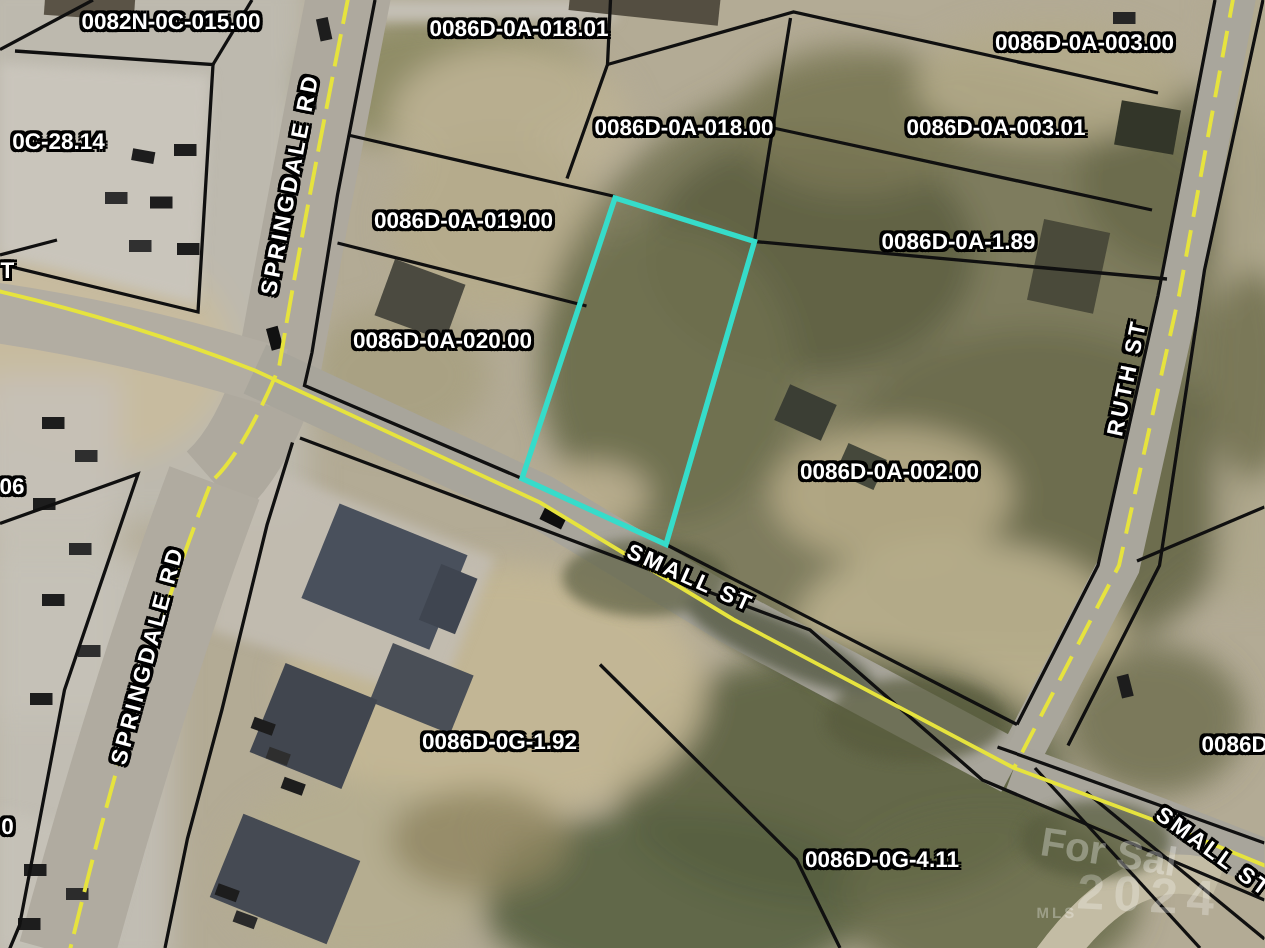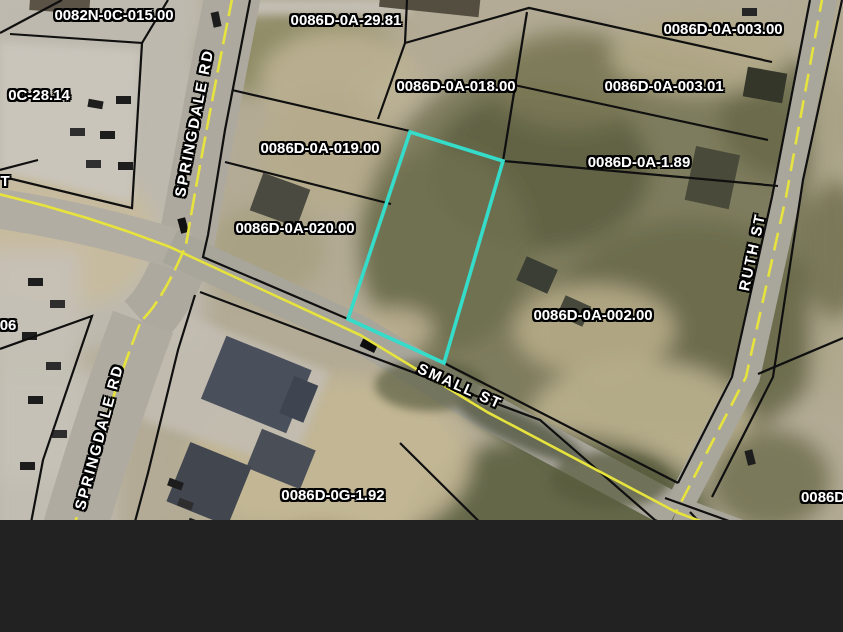--- a/index.html
+++ b/index.html
@@ -1,17 +1,17 @@
 <!DOCTYPE html>
 <html><head>
 <meta charset="utf-8">
 <style>
   html,body{margin:0;padding:0;background:#222;}
   .map-frame{
-    position:relative;width:843px;height:520px;overflow:hidden;
+    position:relative;width:843px;height:632px;overflow:hidden;
     background:#b3ab95;font-family:"Liberation Sans",sans-serif;
   }
   .map-frame svg{position:absolute;left:0;top:0;}
   .pl,.sl{
     position:absolute;color:#fff;
     font:bold 15px/1.05 "Liberation Sans",sans-serif;
     white-space:nowrap;z-index:5;
     text-shadow:
       -2px -2px 0 #000, 0 -2px 0 #000, 2px -2px 0 #000,
       -2px  0   0 #000, 2px  0   0 #000,
@@ -170,26 +170,26 @@
     <g stroke="#e6e33e" stroke-width="2.6" fill="none">
       <path d="M233,-6 Q200,160 186,245 Q162,302 141,321 Q92,445 46,636" stroke-dasharray="22 7"></path>
       <path d="M-6,193 Q85,214 170,247 L360,335 L489,413 L676,512 L770,547 L848,579"></path>
       <path d="M823,-6 L786,197 L746,377 L676,512" stroke-dasharray="18 9"></path>
     </g>
 
     <polygon points="410,132 503,161 444,363 348,319" fill="none" stroke="#36dcca" stroke-width="3.6"></polygon>
   </svg>
 
   <div class="pl ctr" style="left:114px;top:15px">0082N-0C-015.00</div>
-  <div class="pl ctr" style="left:346px;top:20px">0086D-0A-29.81</div>
+  <div class="pl ctr" style="left:346px;top:20px">0086D-0A-018.01</div>
   <div class="pl ctr" style="left:723px;top:29px">0086D-0A-003.00</div>
   <div class="pl ctr" style="left:456px;top:86px">0086D-0A-018.00</div>
   <div class="pl ctr" style="left:664px;top:86px">0086D-0A-003.01</div>
   <div class="pl ctr" style="left:39px;top:95px">0C-28.14</div>
-  <div class="pl ctr" style="left:320px;top:148px">0086D-0A-019.00</div>
+  <div class="pl ctr" style="left:309px;top:148px">0086D-0A-019.00</div>
   <div class="pl ctr" style="left:639px;top:162px">0086D-0A-1.89</div>
   <div class="pl ctr" style="left:5px;top:181px">T</div>
   <div class="pl ctr" style="left:295px;top:228px">0086D-0A-020.00</div>
   <div class="pl ctr" style="left:593px;top:315px">0086D-0A-002.00</div>
   <div class="pl ctr" style="left:8px;top:325px">06</div>
   <div class="pl ctr" style="left:333px;top:495px">0086D-0G-1.92</div>
   <div class="pl" style="left:801px;top:489px">0086D</div>
   <div class="pl ctr" style="left:5px;top:552px">0</div>
   <div class="pl ctr" style="left:588px;top:574px">0086D-0G-4.11</div>
 

